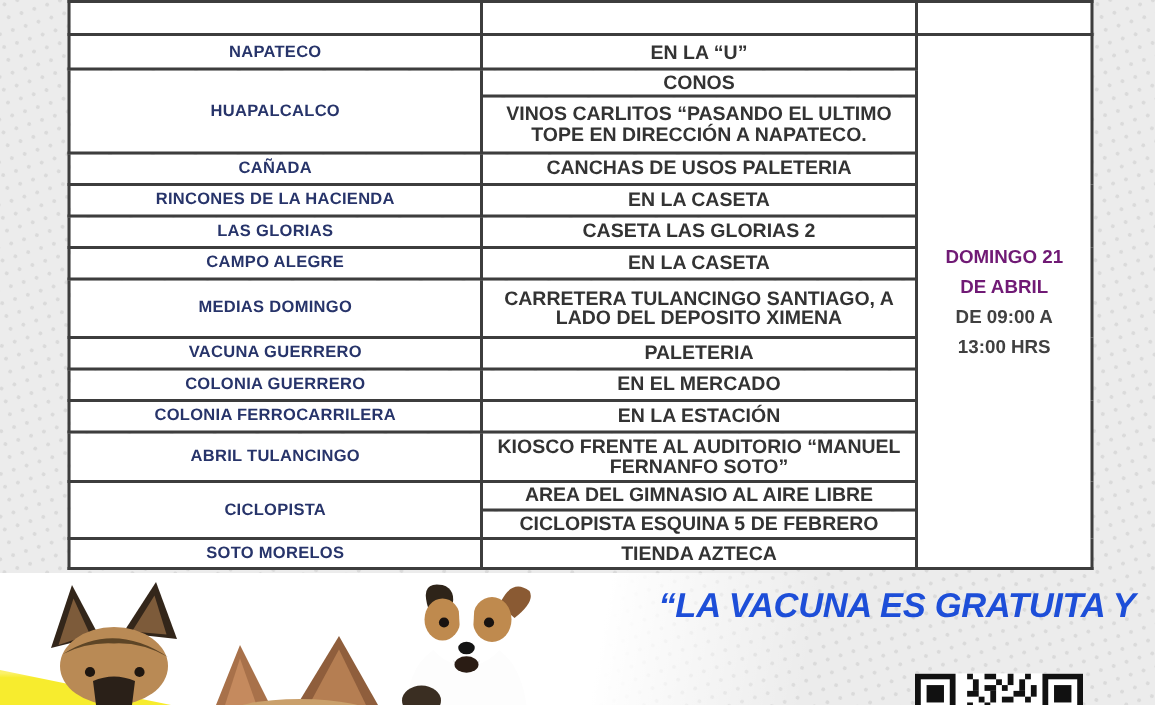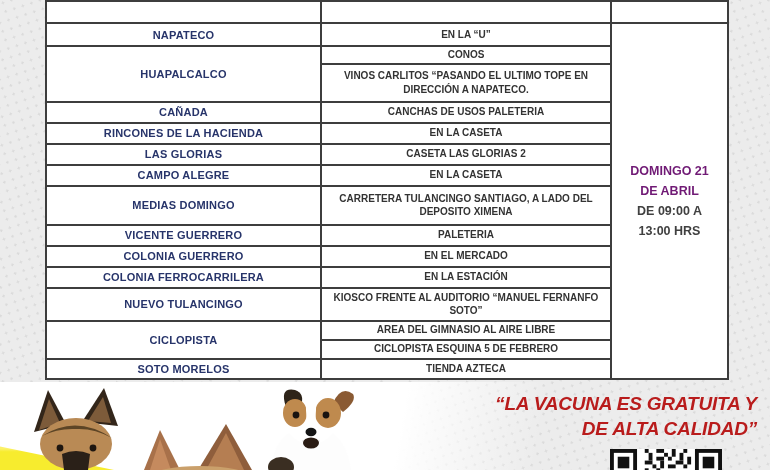--- a/index.html
+++ b/index.html
@@ -28,38 +28,38 @@
     border:2px solid #3d3d3d;text-align:center;vertical-align:middle;
     padding:1px 4px;background:#ffffff;overflow:hidden;
   }
   th.hdr{
     background:#e66f2d;color:#ffffff;height:18px;vertical-align:top;
     font-size:12.5px;letter-spacing:.6px;border-top:none;padding:0;
   }
   th.hdr .clip{display:block;margin-top:-5px;line-height:14px;}
   col.c-loc{width:275px}col.c-ubi{width:290px}col.c-hor{width:117px}
   td.loc{color:#27346a;font-weight:bold;font-size:11px;letter-spacing:.2px;}
-  td.ubi{color:#333333;font-weight:bold;font-size:10px;line-height:13.5px;}
+  td.ubi{color:#333333;font-weight:bold;font-size:13px;line-height:13.5px;}
   td.shade{background:#d7dde7;}
   tr.rh-23 td{height:19px}
   tr.rh-16 td{height:12px}
   tr.rh-38 td{height:34px}
   tr.rh-21 td{height:17px}
   tr.rh-39 td{height:35px}
   tr.rh-33 td{height:29px}
   tr.rh-19 td{height:15px}
   tr.rh-20 td{height:16px}
   td.horario{background:#ffffff;font-weight:bold;font-size:12.5px;line-height:20px;}
   td.horario .orange{color:#701a75;display:block;}
   td.horario .dark{color:#404040;display:block;}
   
   .quote{
-    position:absolute;right:13px;top:391px;text-align:right;
-    color:#b91c1c;font-weight:bold;font-style:italic;
-    font-size:19px;line-height:25px;letter-spacing:-.2px;white-space:nowrap;
+    position:absolute;right:13px;top:391px;
+    color:#1d4ed8;font-weight:bold;font-style:italic;
+    font-size:23px;line-height:25px;letter-spacing:-.2px;white-space:nowrap;
   }
   .yellow-stripe{
     position:absolute;left:0;top:444px;width:114px;height:26px;
     background:linear-gradient(#fbf16a 0 18%,#f7ec2e 30%);
     clip-path:polygon(0 10%,100% 100%,0 100%);
   }
   .dog{position:absolute;}
   .dog-shepherd{left:18px;top:388px;width:120px;height:82px;}
   .dog-ears{left:138px;top:424px;width:125px;height:46px;}
   .dog-terrier{left:243px;top:385px;width:135px;height:85px;}
@@ -122,33 +122,33 @@
     </tr>
     <tr class="rh-21">
       <td class="loc shade">CAMPO ALEGRE</td>
       <td class="ubi shade">EN LA CASETA</td>
     </tr>
     <tr class="rh-39">
       <td class="loc">MEDIAS DOMINGO</td>
       <td class="ubi">CARRETERA TULANCINGO SANTIAGO, A LADO DEL DEPOSITO XIMENA</td>
     </tr>
     <tr class="rh-21">
-      <td class="loc shade">VICENTE GUERRERO</td>
+      <td class="loc shade">VACUNA GUERRERO</td>
       <td class="ubi shade">PALETERIA</td>
     </tr>
     <tr class="rh-21">
       <td class="loc">COLONIA GUERRERO</td>
       <td class="ubi">EN EL MERCADO</td>
     </tr>
     <tr class="rh-21">
       <td class="loc shade">COLONIA FERROCARRILERA</td>
       <td class="ubi shade">EN LA ESTACIÓN</td>
     </tr>
     <tr class="rh-33">
-      <td class="loc">NUEVO TULANCINGO</td>
+      <td class="loc">ABRIL TULANCINGO</td>
       <td class="ubi">KIOSCO FRENTE AL AUDITORIO “MANUEL FERNANFO SOTO”</td>
     </tr>
     <tr class="rh-19">
       <td class="loc shade" rowspan="2">CICLOPISTA</td>
       <td class="ubi shade">AREA DEL GIMNASIO AL AIRE LIBRE</td>
     </tr>
     <tr class="rh-19">
       <td class="ubi shade">CICLOPISTA ESQUINA 5 DE FEBRERO</td>
     </tr>
     <tr class="rh-20">
@@ -189,21 +189,20 @@
     <circle cx="53" cy="30" r="3.4" fill="#191310"></circle>
     <circle cx="83" cy="30" r="3.4" fill="#191310"></circle>
     <ellipse cx="68" cy="47" rx="5.5" ry="4.2" fill="#141414"></ellipse>
     <path d="M59,55 Q68,68 77,55 Q73,62 68,62 Q63,62 59,55 Z" fill="#2a1c14"></path>
     <ellipse cx="68" cy="58" rx="8" ry="5.5" fill="#2a1c14"></ellipse>
     <ellipse cx="38" cy="82" rx="13" ry="10" fill="#3a2e22"></ellipse>
   </svg>
 
   <div class="quote">
     <span style="display:block">“LA VACUNA ES GRATUITA Y</span>
-    <span style="display:block">DE ALTA CALIDAD”</span>
   </div>
 
   <svg class="qr" viewBox="0 0 29 29">
     <rect x="0" y="0" width="29" height="29" fill="#ffffff"></rect>
     <g fill="#111111">
       <rect x="0" y="0" width="7" height="7"></rect>
         <rect x="22" y="0" width="7" height="7"></rect>
         <rect x="0" y="22" width="7" height="7"></rect>
       <rect x="9" y="0" width="1" height="1"></rect>
         <rect x="12" y="0" width="2" height="1"></rect>

